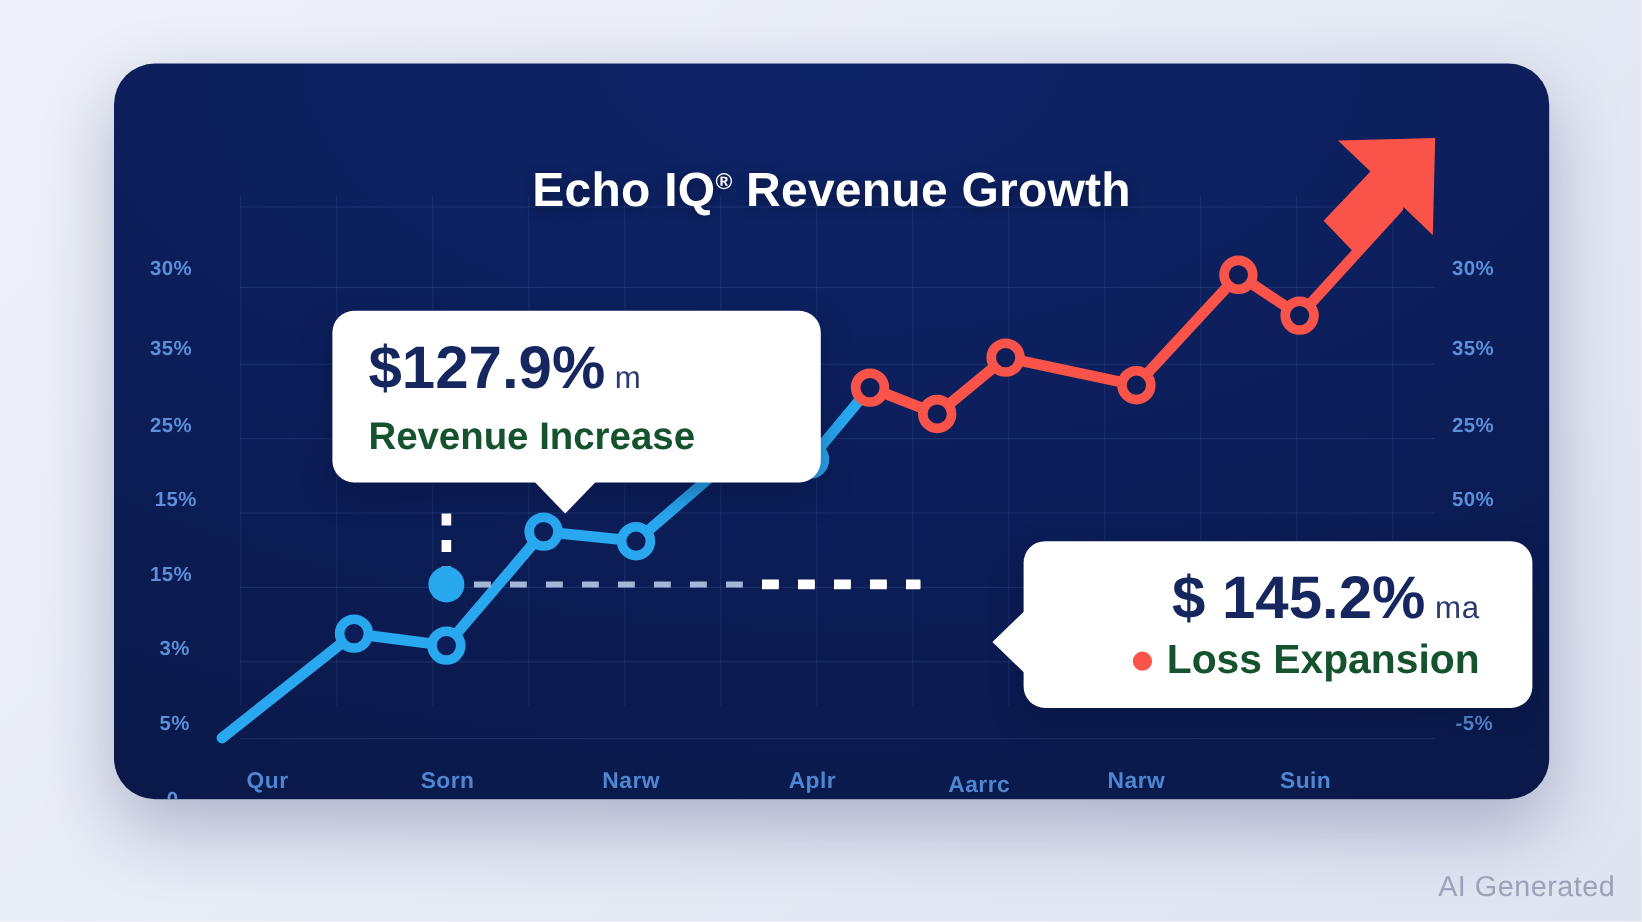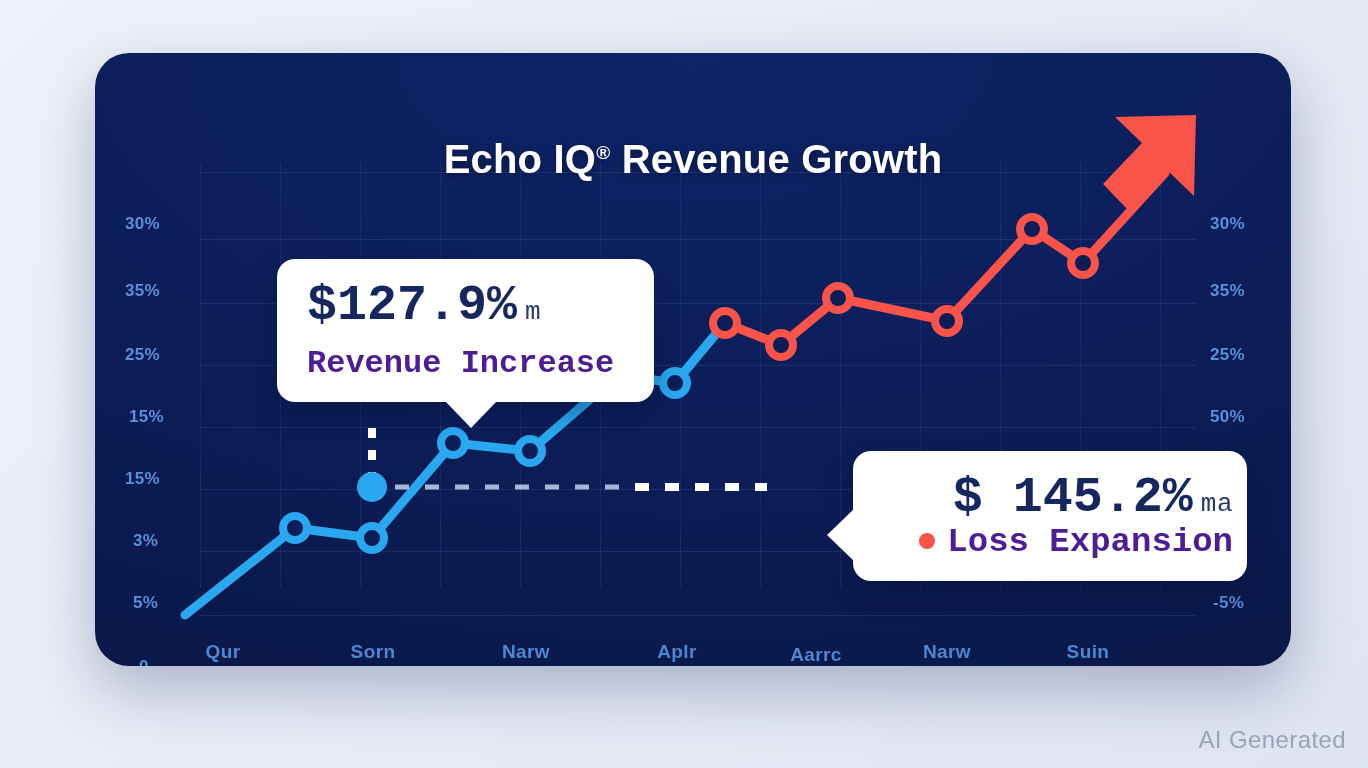--- a/index.html
+++ b/index.html
@@ -40,46 +40,45 @@
   .xtick{position:absolute;color:#4f86d2;font-size:19px;font-weight:bold;
     letter-spacing:.4px;transform:translateX(-50%);white-space:nowrap;}
 
   
   svg.series{position:absolute;left:0;top:0;width:1196px;height:643px;}
 
   
   .callout{
     position:absolute;background:#ffffff;border-radius:18px;
     box-shadow:0 10px 26px rgba(5,15,50,.34);
-    padding:22px 14px 20px 30px;
-    font-family:Liberation Mono, monospace;
+    padding:22px 44px 20px 30px;
   }
   .callout .big{
     color:#16265e;font-weight:bold;line-height:1;white-space:nowrap;
   }
   .callout .suffix{font-size:26px;font-weight:normal;color:#2a3a6e;margin-left:8px;
     letter-spacing:.5px;}
   .callout .sub{
-    color:#4c1d95;font-weight:bold;white-space:nowrap;
+    color:#14532d;font-weight:bold;white-space:nowrap;
   }
   .callout .dot{display:inline-block;width:16px;height:16px;border-radius:50%;
     background:#f9534a;margin-right:12px;vertical-align:2px;}
 
   #callout-revenue{left:182px;top:206px;width:333px;}
   #callout-revenue .big{font-size:50px;}
   #callout-revenue .sub{font-size:32px;margin-top:14px;}
   #callout-revenue .tail{
     position:absolute;left:168px;bottom:-26px;width:0;height:0;
     border-left:26px solid transparent;border-right:26px solid transparent;
     border-top:27px solid #ffffff;
   }
 
   #callout-loss{left:758px;top:398px;width:350px;text-align:right;}
   #callout-loss .big{font-size:50px;}
-  #callout-loss .sub{font-size:34px;margin-top:0;}
+  #callout-loss .sub{font-size:34px;margin-top:8px;}
   #callout-loss .tail{
     position:absolute;left:-26px;top:58px;width:0;height:0;
     border-top:26px solid transparent;border-bottom:26px solid transparent;
     border-right:27px solid #ffffff;
   }
 
   .watermark{
     position:absolute;right:22px;bottom:14px;
     color:#9aa3b8;font-size:24px;letter-spacing:.4px;
   }

